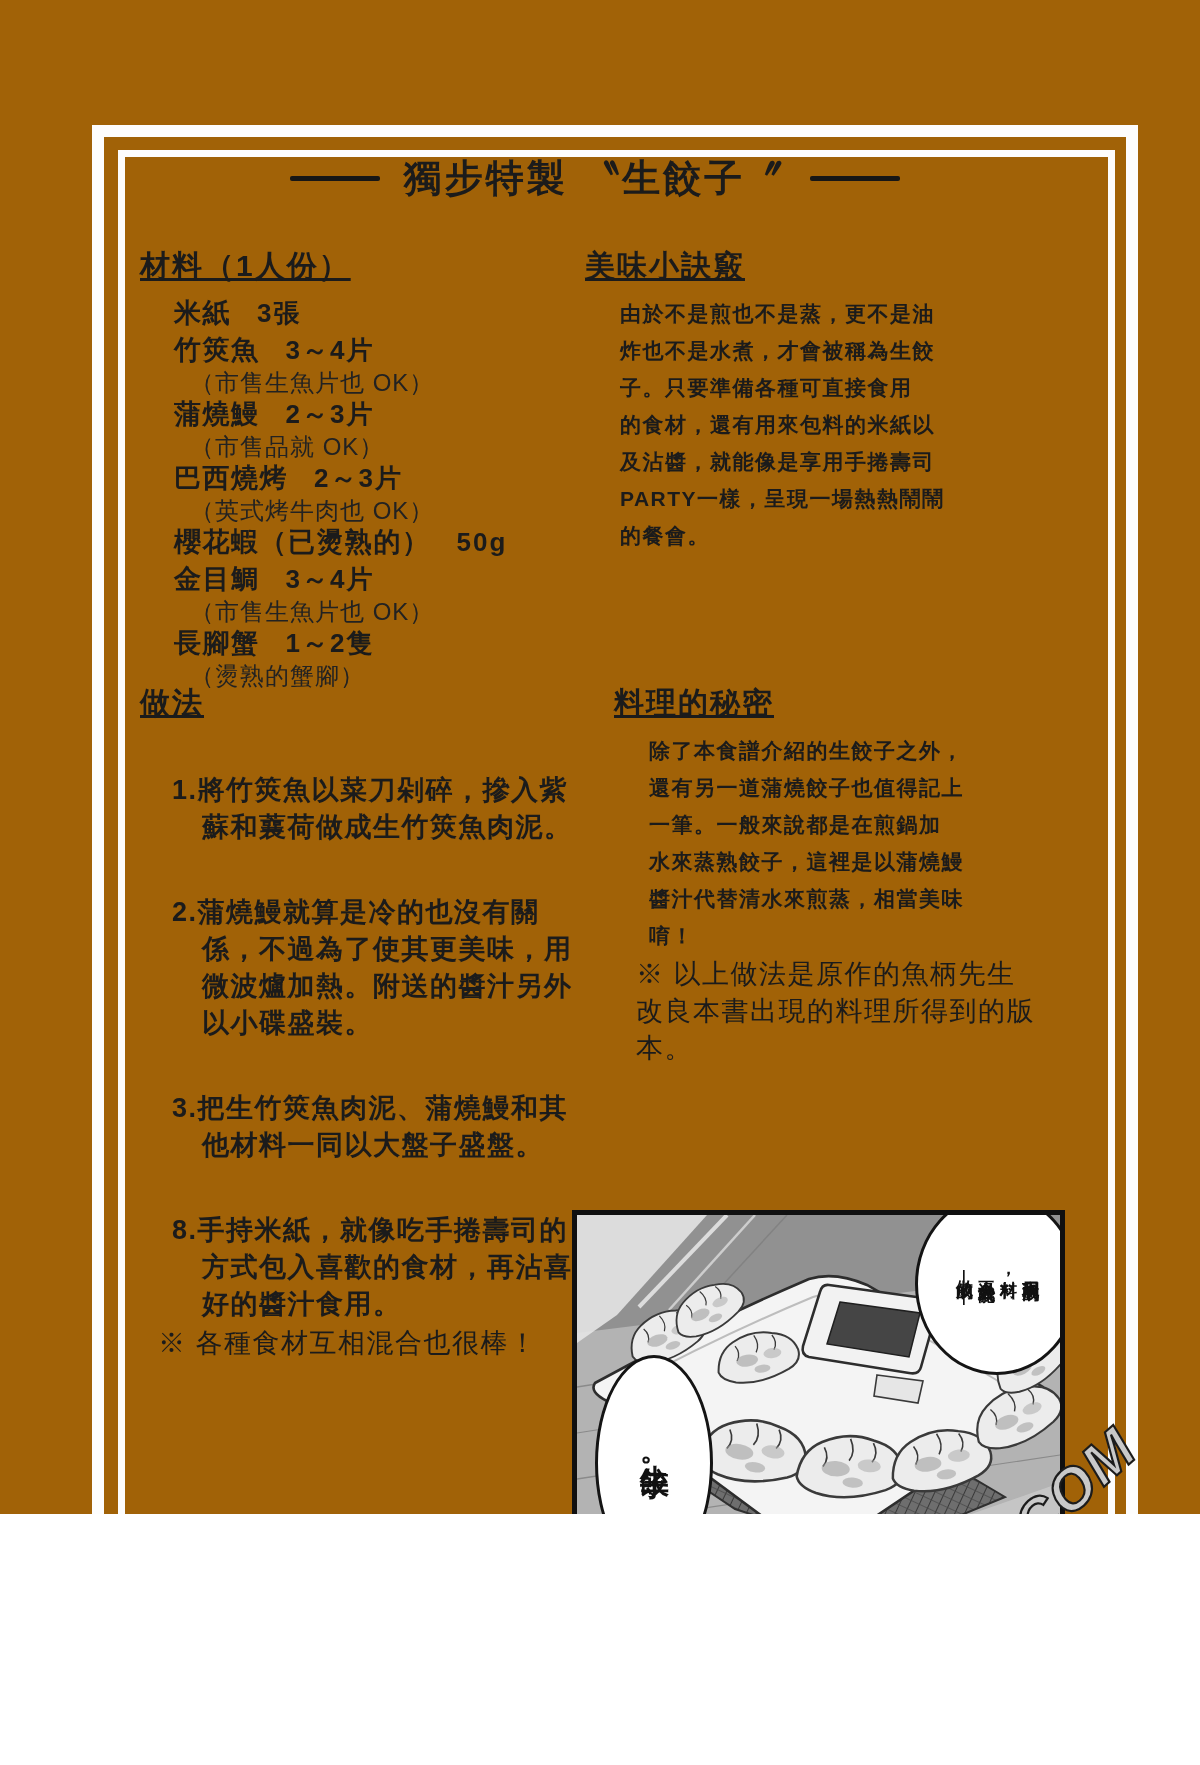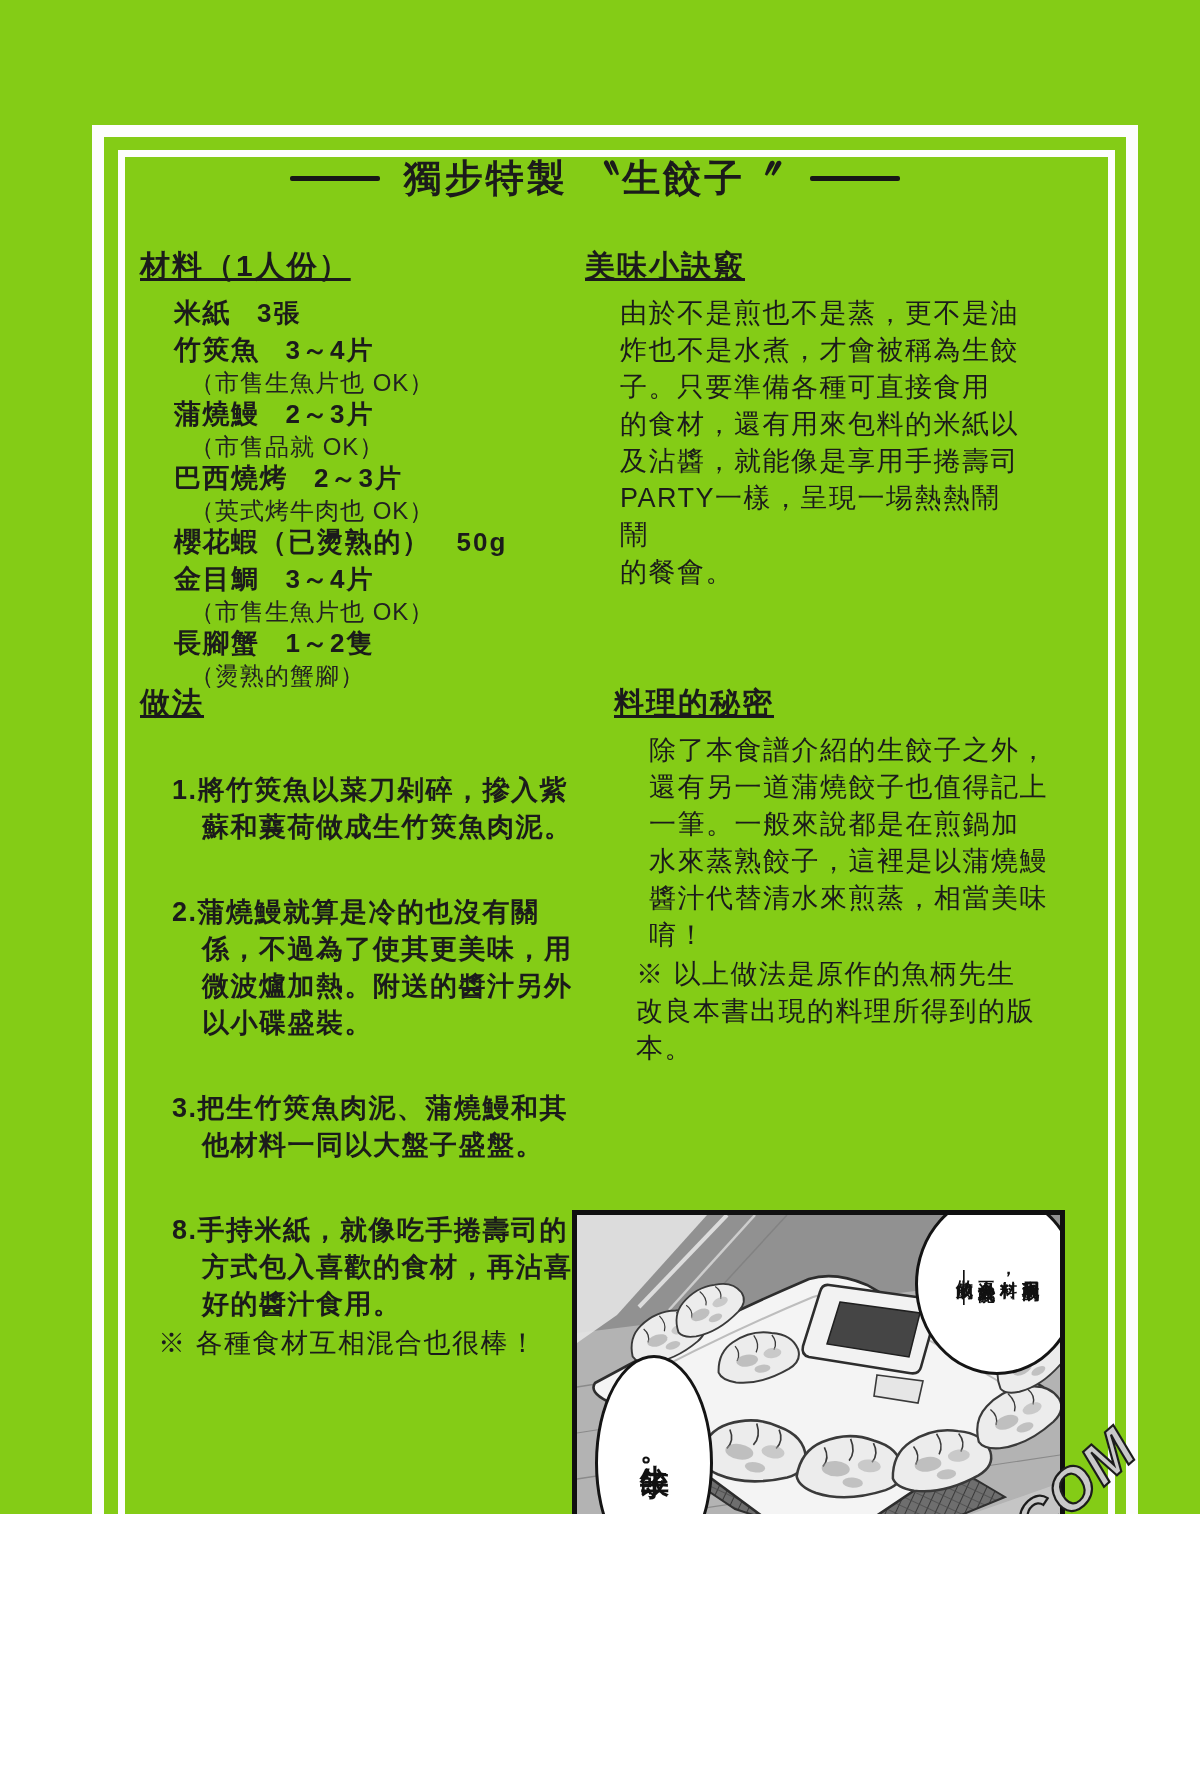--- a/index.html
+++ b/index.html
@@ -1,19 +1,19 @@
 <!DOCTYPE html>
 <html><head>
 <meta charset="utf-8">
 <style>
   html,body{margin:0;padding:0;}
   #page{
     position:relative;
     width:1200px;height:1514px;
-    background:#84cc16;
+    background:#a16207;
     overflow:hidden;
     font-family:"Liberation Sans", sans-serif;
     color:#1b1b1b;
   }
   
   .frame-outer{
     position:absolute;left:92px;top:125px;width:1022px;height:1497px;
     border:12px solid #fdfdfd;
   }
   .frame-inner{
@@ -29,21 +29,21 @@
   .page-title{
     font-size:38px;font-weight:900;letter-spacing:3px;white-space:nowrap;
   }
   
   .col-left{position:absolute;left:140px;top:246px;width:432px;}
   .col-right{position:absolute;left:585px;top:246px;width:440px;}
   .col-left2{position:absolute;left:140px;top:683px;width:440px;}
   .col-right2{position:absolute;left:614px;top:683px;width:450px;}
   .sec-heading{font-size:30px;font-weight:800;letter-spacing:2px;margin:0 0 8px 0;text-decoration:underline;}
   .body-text{
-    font-size:27px;font-weight:400;letter-spacing:1.5px;line-height:37px;
+    font-size:21px;font-weight:700;letter-spacing:1.5px;line-height:37px;
     white-space:pre-line;margin-left:35px;
   }
   
   .ing-list{margin-left:34px;margin-top:4px;}
   .ing-row{display:flex;align-items:center;line-height:37px;}
   .ing-name{font-size:27px;font-weight:700;letter-spacing:1.5px;}
   .ing-qty{font-size:26px;font-weight:600;margin-left:26px;letter-spacing:2px;}
   .ing-note{font-size:24px;font-weight:500;letter-spacing:1px;line-height:27px;margin-left:16px;color:#222;}
   
   .steps{margin-left:32px;margin-top:4px;}

